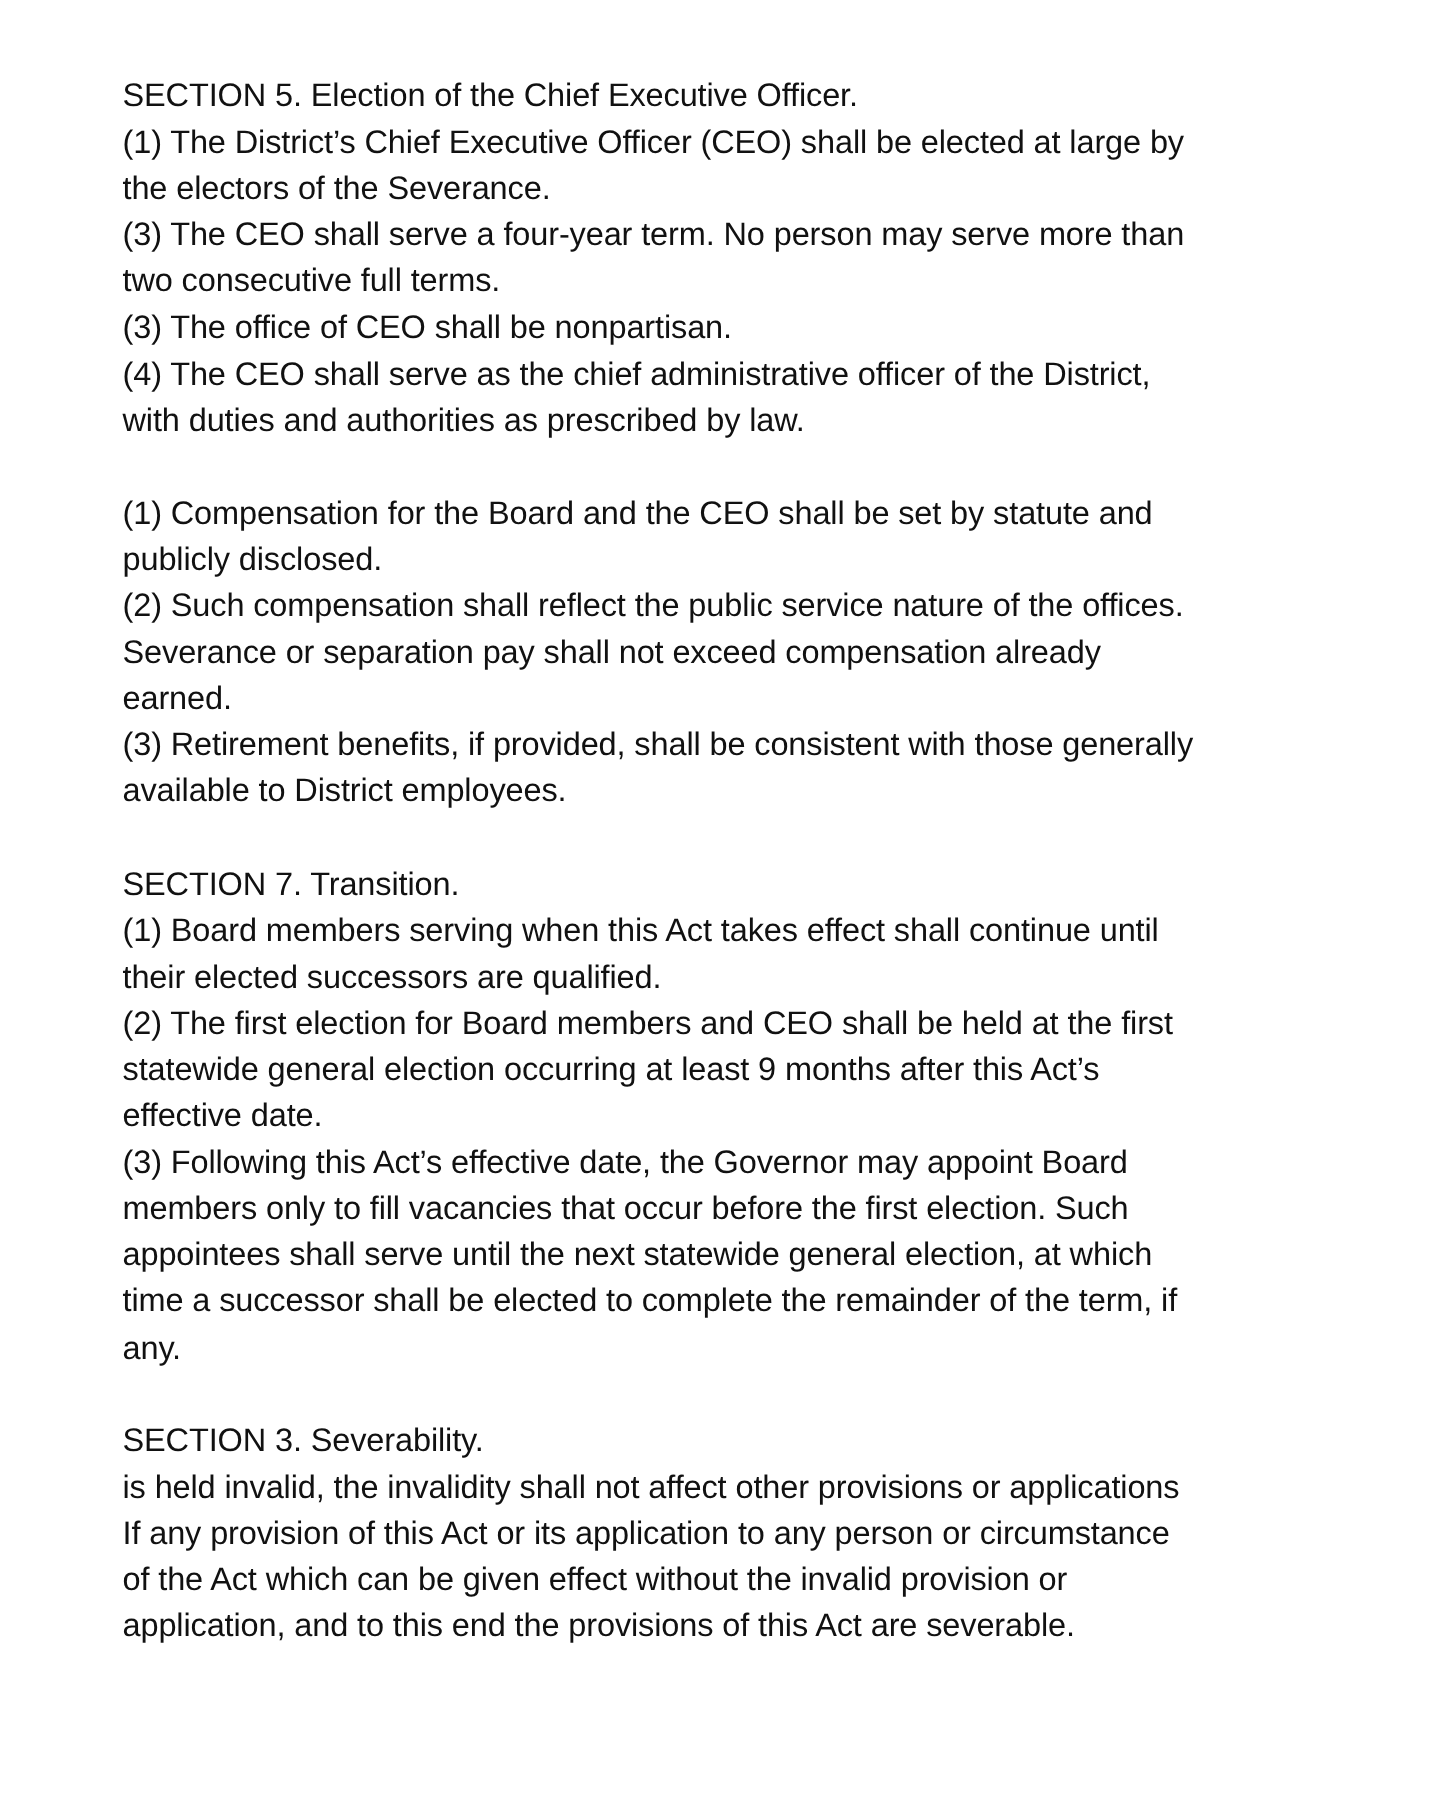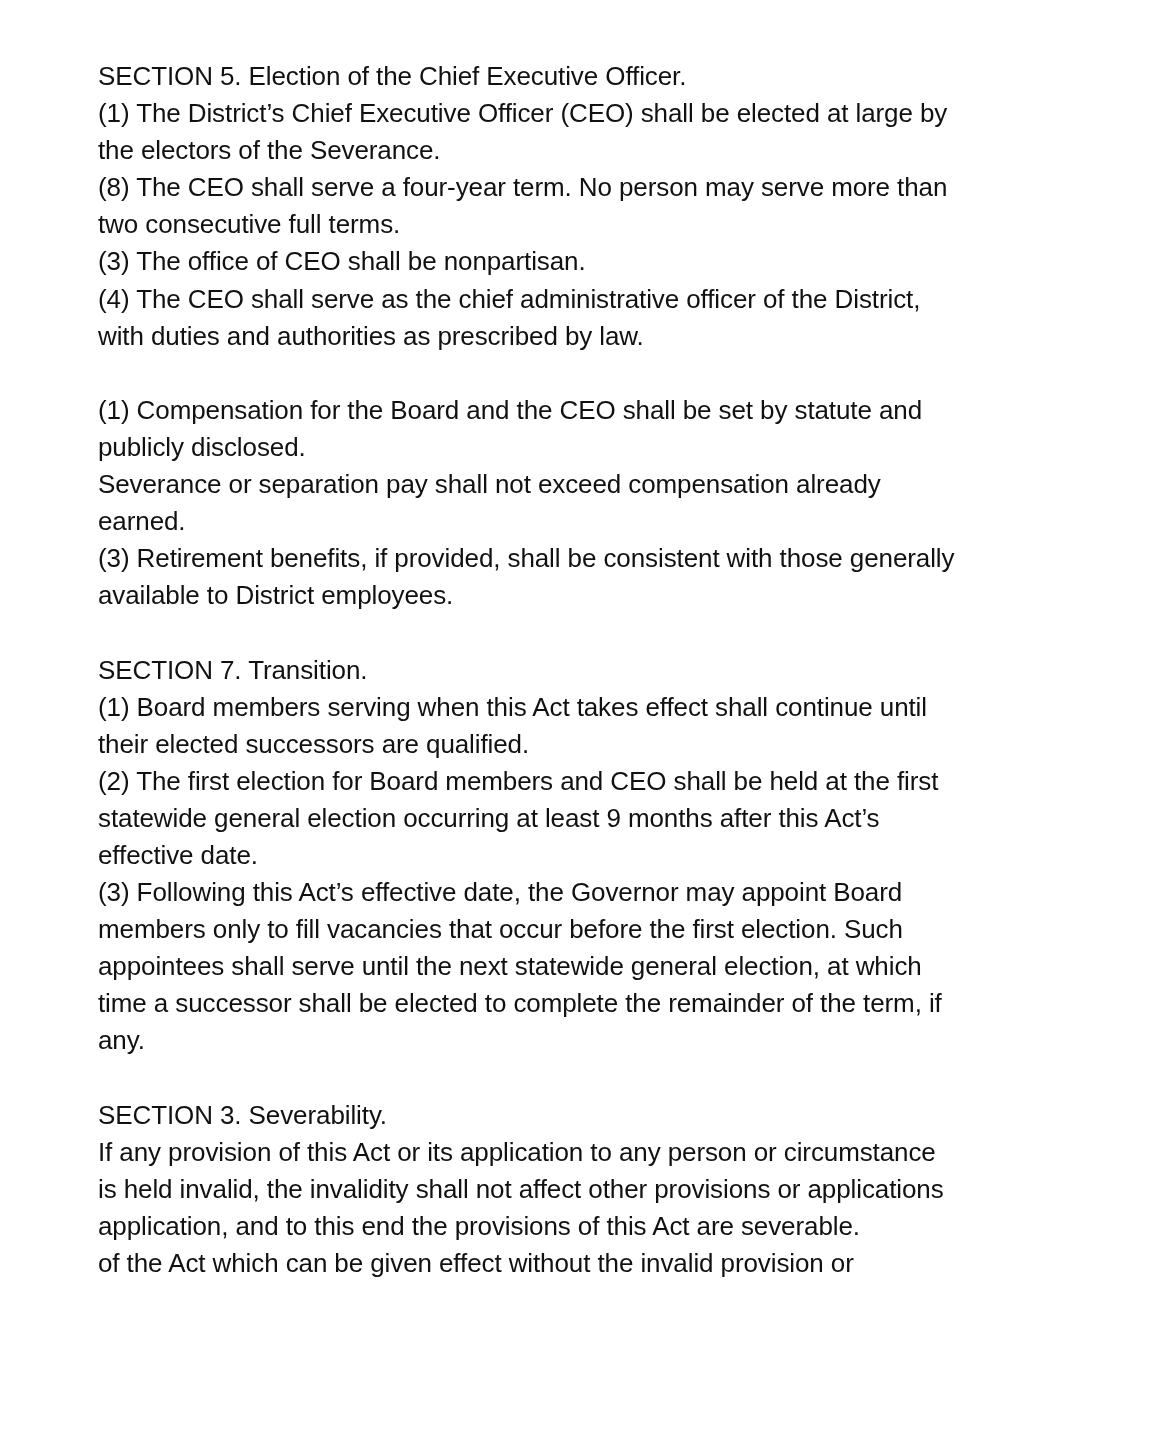--- a/index.html
+++ b/index.html
@@ -35,30 +35,31 @@
   </style>
 </head>
 <body>
 
 <div class="page">
 
   <div class="section">
     <span class="line">SECTION 5. Election of the Chief Executive Officer.</span>
     <span class="line">(1) The District’s Chief Executive Officer (CEO) shall be elected at large by</span>
     <span class="line">the electors of the Severance.</span>
-    <span class="line">(8) The CEO shall serve a four-year term. No person may serve more than</span>
+    <span class="line">(3) The CEO shall serve a four-year term. No person may serve more than</span>
     <span class="line">two consecutive full terms.</span>
     <span class="line">(3) The office of CEO shall be nonpartisan.</span>
     <span class="line">(4) The CEO shall serve as the chief administrative officer of the District,</span>
     <span class="line">with duties and authorities as prescribed by law.</span>
   </div>
 
   <div class="section">
     <span class="line">(1) Compensation for the Board and the CEO shall be set by statute and</span>
     <span class="line">publicly disclosed.</span>
+    <span class="line">(2) Such compensation shall reflect the public service nature of the offices.</span>
     <span class="line">Severance or separation pay shall not exceed compensation already</span>
     <span class="line">earned.</span>
     <span class="line">(3) Retirement benefits, if provided, shall be consistent with those generally</span>
     <span class="line">available to District employees.</span>
   </div>
 
   <div class="section">
     <span class="line">SECTION 7. Transition.</span>
     <span class="line">(1) Board members serving when this Act takes effect shall continue until</span>
     <span class="line">their elected successors are qualified.</span>
@@ -67,19 +68,19 @@
     <span class="line">effective date.</span>
     <span class="line">(3) Following this Act’s effective date, the Governor may appoint Board</span>
     <span class="line">members only to fill vacancies that occur before the first election. Such</span>
     <span class="line">appointees shall serve until the next statewide general election, at which</span>
     <span class="line">time a successor shall be elected to complete the remainder of the term, if</span>
     <span class="line">any.</span>
   </div>
 
   <div class="section">
     <span class="line">SECTION 3. Severability.</span>
+    <span class="line">is held invalid, the invalidity shall not affect other provisions or applications</span>
     <span class="line">If any provision of this Act or its application to any person or circumstance</span>
-    <span class="line">is held invalid, the invalidity shall not affect other provisions or applications</span>
+    <span class="line">of the Act which can be given effect without the invalid provision or</span>
     <span class="line">application, and to this end the provisions of this Act are severable.</span>
-    <span class="line">of the Act which can be given effect without the invalid provision or</span>
   </div>
 
 </div>
 
 </body></html>

